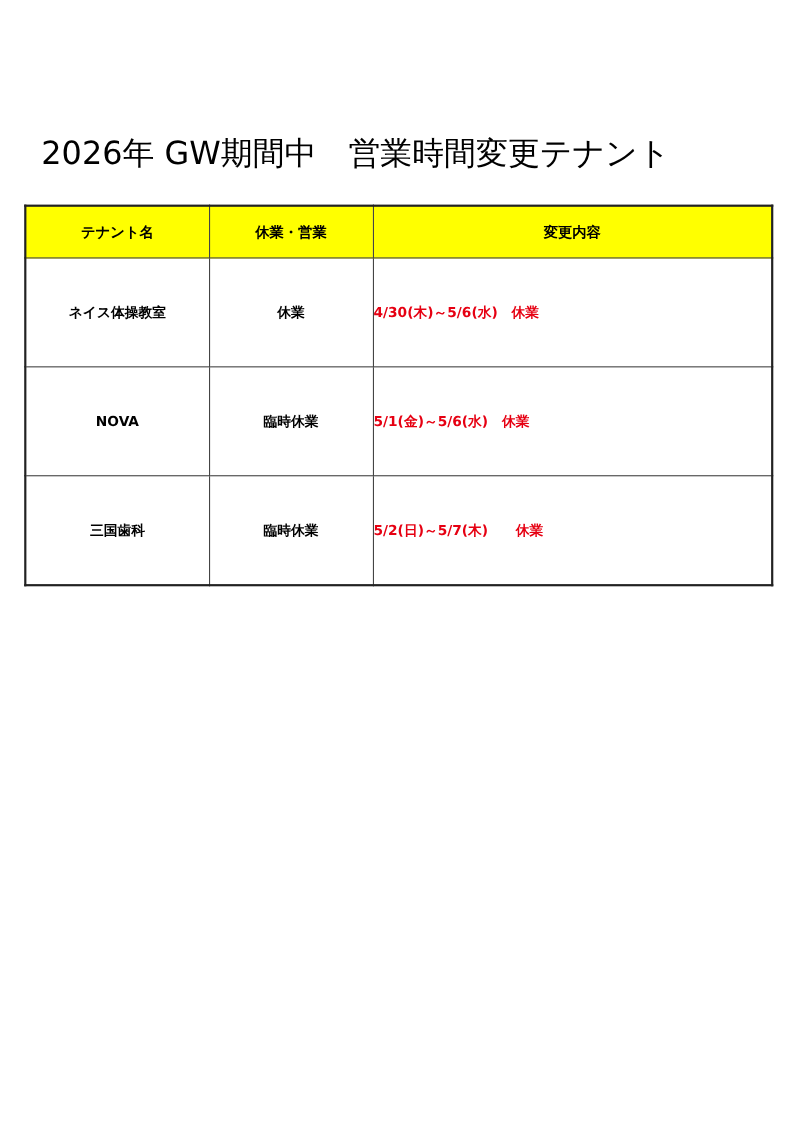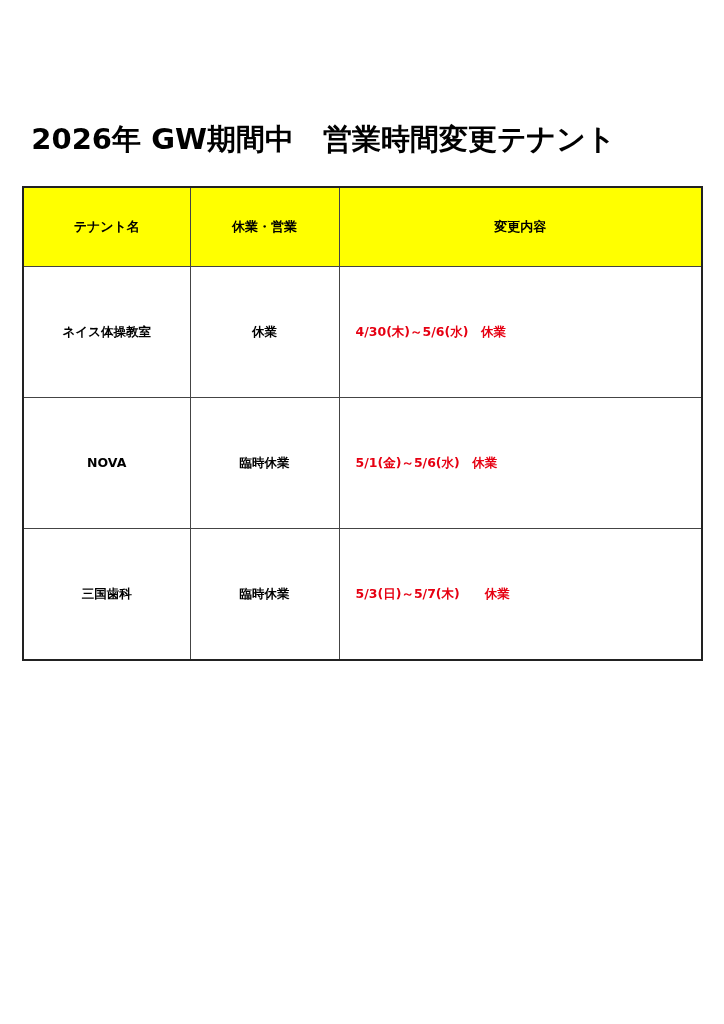--- a/index.html
+++ b/index.html
@@ -1,19 +1,19 @@
 <!DOCTYPE html>
 <html><head>
 <meta charset="utf-8">
 <style>
   html, body { margin:0; padding:0; background:#ffffff; }
   body { width:724px; height:1024px; position:relative; font-family:"DejaVu Sans", "Liberation Sans", sans-serif; color:#000; }
-  .title { position:absolute; left:0; width:647px; top:120px; text-align:center; font-size:29px; font-weight:bold; letter-spacing:0px; }
+  .title { position:absolute; left:0; width:647px; top:120px; text-align:center; font-size:29px; font-weight:normal; letter-spacing:0px; }
   table.tenants { position:absolute; left:22px; top:186px; width:679px; border-collapse:collapse; table-layout:fixed; }
-  table.tenants td, table.tenants th { border:1px solid #444; padding:16px; font-size:12.5px; font-weight:bold; }
+  table.tenants td, table.tenants th { border:1px solid #444; padding:0; font-size:12.5px; font-weight:bold; }
   table.tenants { border:2px solid #222; }
   table.tenants th { background:#ffff00; height:46px; text-align:center; font-size:13px; }
   col.c1 { width:167px; } col.c2 { width:149px; } col.c3 { width:363px; }
   td.name, td.status { text-align:center; vertical-align:middle; height:98px; line-height:16px; }
   td.detail { color:#e60012; text-align:left; vertical-align:middle; padding-left:3px; line-height:16px;margin-left:32px; }
   .line { display:block; white-space:pre; }
 </style>
 </head>
 <body>
 
@@ -50,17 +50,17 @@
       <td class="detail">
           <span class="line">5/1(金)～5/6(水)　休業</span>
         </td>
     </tr>
     <tr>
       <td class="name">三国歯科</td>
       <td class="status">
           <span class="line">臨時休業</span>
         </td>
       <td class="detail">
-          <span class="line">5/3(日)～5/7(木)　　休業</span>
+          <span class="line">5/2(日)～5/7(木)　　休業</span>
         </td>
     </tr>
   </tbody>
 </table>
 
 </body></html>

